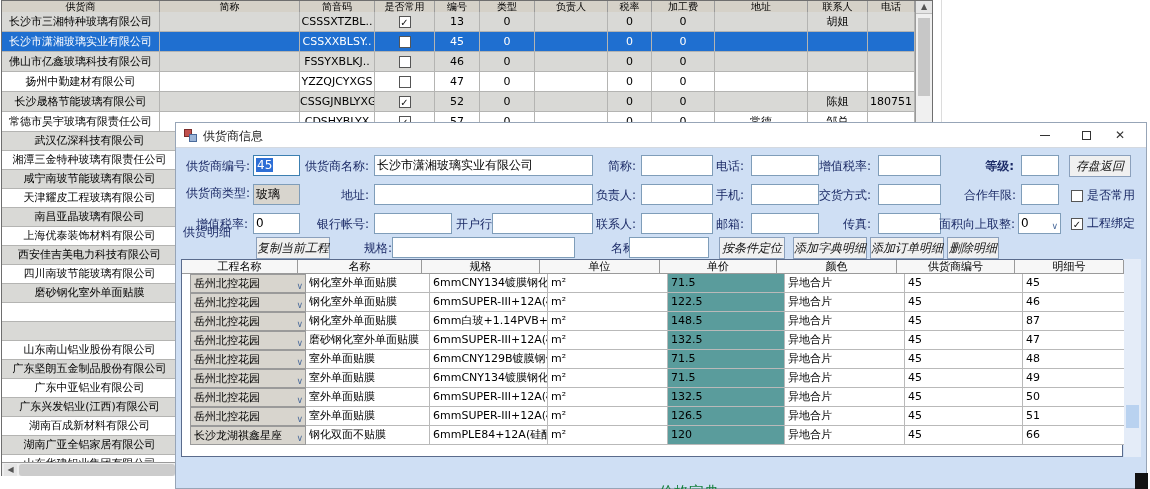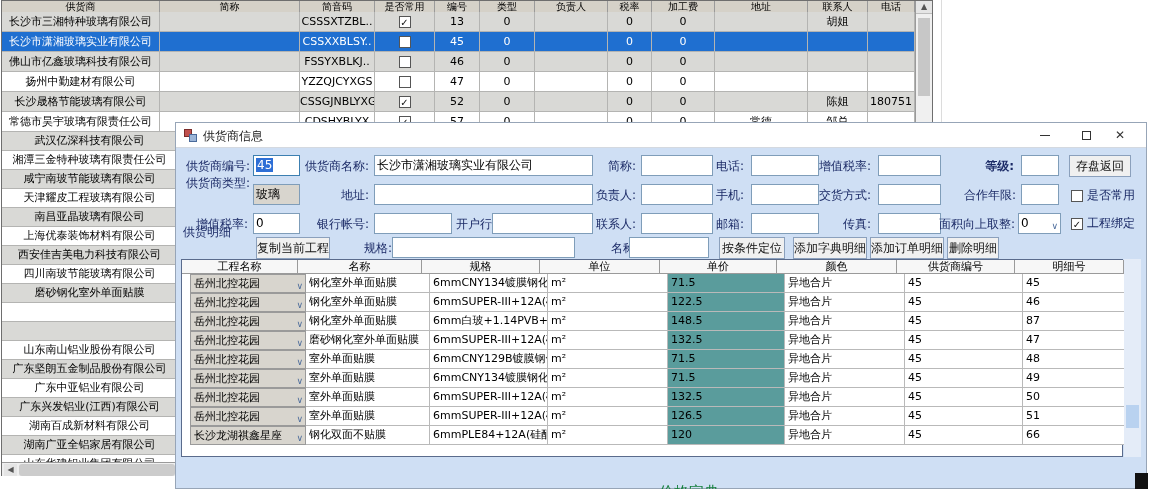--- a/index.html
+++ b/index.html
@@ -45,21 +45,21 @@
   .wbtn .maxbox{display:inline-block;width:9px;height:9px;border:1px solid #333;vertical-align:middle;}
   .wbtn .minline{display:inline-block;width:10px;border-top:1px solid #333;vertical-align:middle;}
   
   .flabel{position:absolute;height:16px;line-height:16px;font-size:12px;color:#1b2a66;text-align:right;white-space:nowrap;overflow:visible;}
   .finput{position:absolute;height:21px;background:#fff;border:1px solid #7f9db9;font-size:12px;line-height:19px;padding:0 2px;overflow:hidden;white-space:nowrap;}
   .finput.readonly{background:#d8d5ce;}
   .finput.focus{border:1px solid #3c7fb1;}
   .finput .selspan{background:#2e6fd6;color:#fff;padding:0 1px;}
   .finput .chev{position:absolute;right:2px;top:3px;font-size:9px;color:#4a6a9a;}
   .btn{position:absolute;height:22px;background:#f0f0f0;border:1px solid #8ba0bc;font-size:12px;
-       line-height:20px;text-align:center;color:#111;}
+       line-height:20px;text-align:center;color:#111;font-style:italic;}
   .cbrow{position:absolute;height:16px;font-size:12px;color:#1b2a66;white-space:nowrap;}
   .cbrow .cb{margin-right:4px;}
   .sectlabel{position:absolute;font-size:12px;color:#1b2a66;}
   
   .dgrid{position:absolute;left:5px;top:136px;width:942px;height:198px;background:#fff;border:1px solid #5a6b8c;}
   .dgrid .gh{position:absolute;left:0;top:0;height:14px;background:#f7f7f7;border-bottom:1px solid #9a9a9a;white-space:nowrap;}
   .dgrid .gh .hc{display:inline-block;height:14px;line-height:13px;font-size:11px;text-align:center;border-right:1px solid #9a9a9a;vertical-align:top;overflow:hidden;}
   .dgrid .gr{position:absolute;left:8px;height:19px;white-space:nowrap;}
   .dgrid .gc{display:inline-block;height:19px;line-height:18px;font-size:11px;padding:0 3px;
              border-right:1px solid #b9b9b9;border-bottom:1px solid #b9b9b9;overflow:hidden;vertical-align:top;background:#fff;}
@@ -137,21 +137,21 @@
         <div class="flabel" style="left: 120px; top: 35px; width: 73px;">供货商名称:</div>
         <div class="finput" style="left: 198px; top: 32px; width: 219px;">长沙市潇湘玻璃实业有限公司</div>
         <div class="flabel" style="left: 415px; top: 35px; width: 45px;">简称:</div>
         <div class="finput" style="left: 465px; top: 32px; width: 72px;"></div>
         <div class="flabel" style="left: 527px; top: 35px; width: 41px;">电话:</div>
         <div class="finput" style="left: 575px; top: 32px; width: 68px;"></div>
         <div class="flabel" style="left: 640px; top: 35px; width: 55px;">增值税率:</div>
         <div class="finput" style="left: 702px; top: 32px; width: 63px;"></div>
         <div class="flabel" style="left: 788px; top: 35px; width: 50px; font-weight: bold;">等级:</div>
         <div class="finput" style="left: 845px; top: 32px; width: 38px;"></div>
-        <div class="flabel" style="left: 10px; top: 52px; width: 62px;">供货商类型:</div>
+        <div class="flabel" style="left: 10px; top: 62px; width: 62px;">供货商类型:</div>
         <div class="finput readonly" style="left: 77px; top: 61px; width: 47px;">玻璃</div>
         <div class="flabel" style="left: 120px; top: 64px; width: 73px;">地址:</div>
         <div class="finput" style="left: 198px; top: 61px; width: 219px;"></div>
         <div class="flabel" style="left: 415px; top: 64px; width: 45px;">负责人:</div>
         <div class="finput" style="left: 465px; top: 61px; width: 72px;"></div>
         <div class="flabel" style="left: 527px; top: 64px; width: 41px;">手机:</div>
         <div class="finput" style="left: 575px; top: 61px; width: 68px;"></div>
         <div class="flabel" style="left: 640px; top: 64px; width: 55px;">交货方式:</div>
         <div class="finput" style="left: 702px; top: 61px; width: 63px;"></div>
         <div class="flabel" style="left: 788px; top: 64px; width: 50px;">合作年限:</div>

